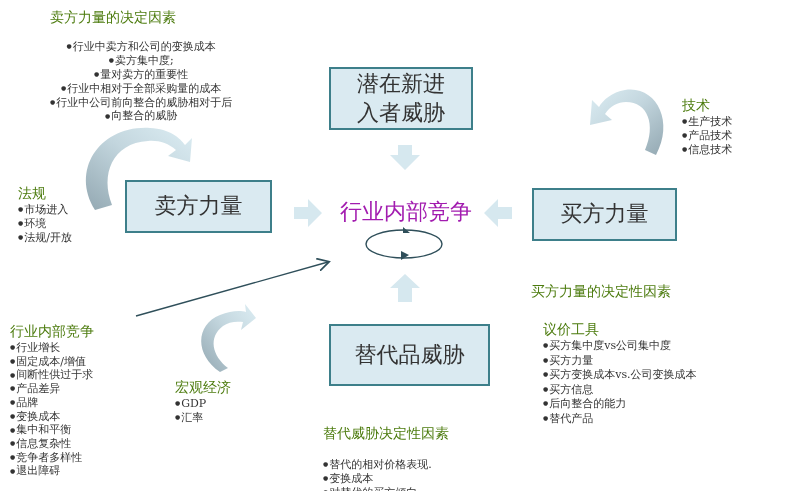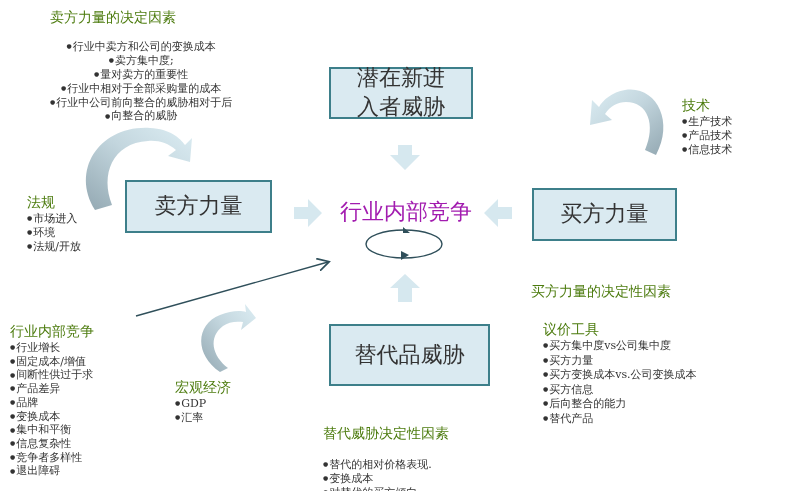--- a/index.html
+++ b/index.html
@@ -68,21 +68,21 @@
 
   <g>
     <path d="M656,155 C675,120 655,85 625,90 C612,92 603,100 599,107 L592,100 L590,125 L612,120 L605,114 C610,106 618,102 626,102 C648,102 656,125 645,150 Z" fill="url(#curveGradR)"></path>
   </g>
 
   <g>
     <path d="M220,372 C195,355 195,325 220,315 C230,311 240,310 246,312 L245,304 L256,318 L241,330 L243,322 C236,321 228,322 223,326 C208,337 212,356 228,368 Z" fill="url(#curveGradL)"></path>
   </g>
 </svg>
 
-<div class="box" style="left:329px; top:67px; width:144px; height:52px;">
+<div class="box" style="left:329px; top:67px; width:144px; height:63px;">
   <div>
     <div>潜在新进</div>
     <div>入者威胁</div>
   </div>
 </div>
 
 <div class="box" style="left:125px; top:180px; width:147px; height:53px;">
   <span>卖方力量</span>
 </div>
 
@@ -101,21 +101,21 @@
   <ul class="list" style="margin-left:22px; margin-top:14px;text-align:center;">
     <li>行业中卖方和公司的变换成本</li>
     <li>卖方集中度;</li>
     <li>量对卖方的重要性</li>
     <li>行业中相对于全部采购量的成本</li>
     <li>行业中公司前向整合的威胁相对于后</li>
     <li>向整合的威胁</li>
   </ul>
 </div>
 
-<div class="abs" style="left:27px; top:184px;margin-top:9px;">
+<div class="abs" style="left:18px; top:184px;">
   <div class="title">法规</div>
   <ul class="list" style="margin-top:1px;">
     <li>市场进入</li>
     <li>环境</li>
     <li>法规/开放</li>
   </ul>
 </div>
 
 <div class="abs" style="left:10px; top:322px;">
   <div class="title">行业内部竞争</div>

